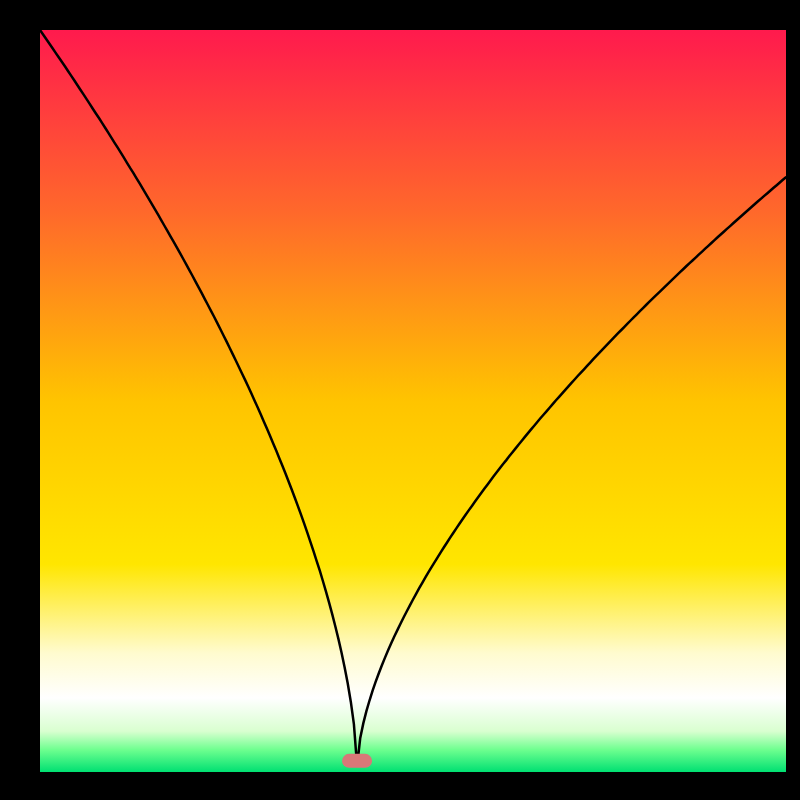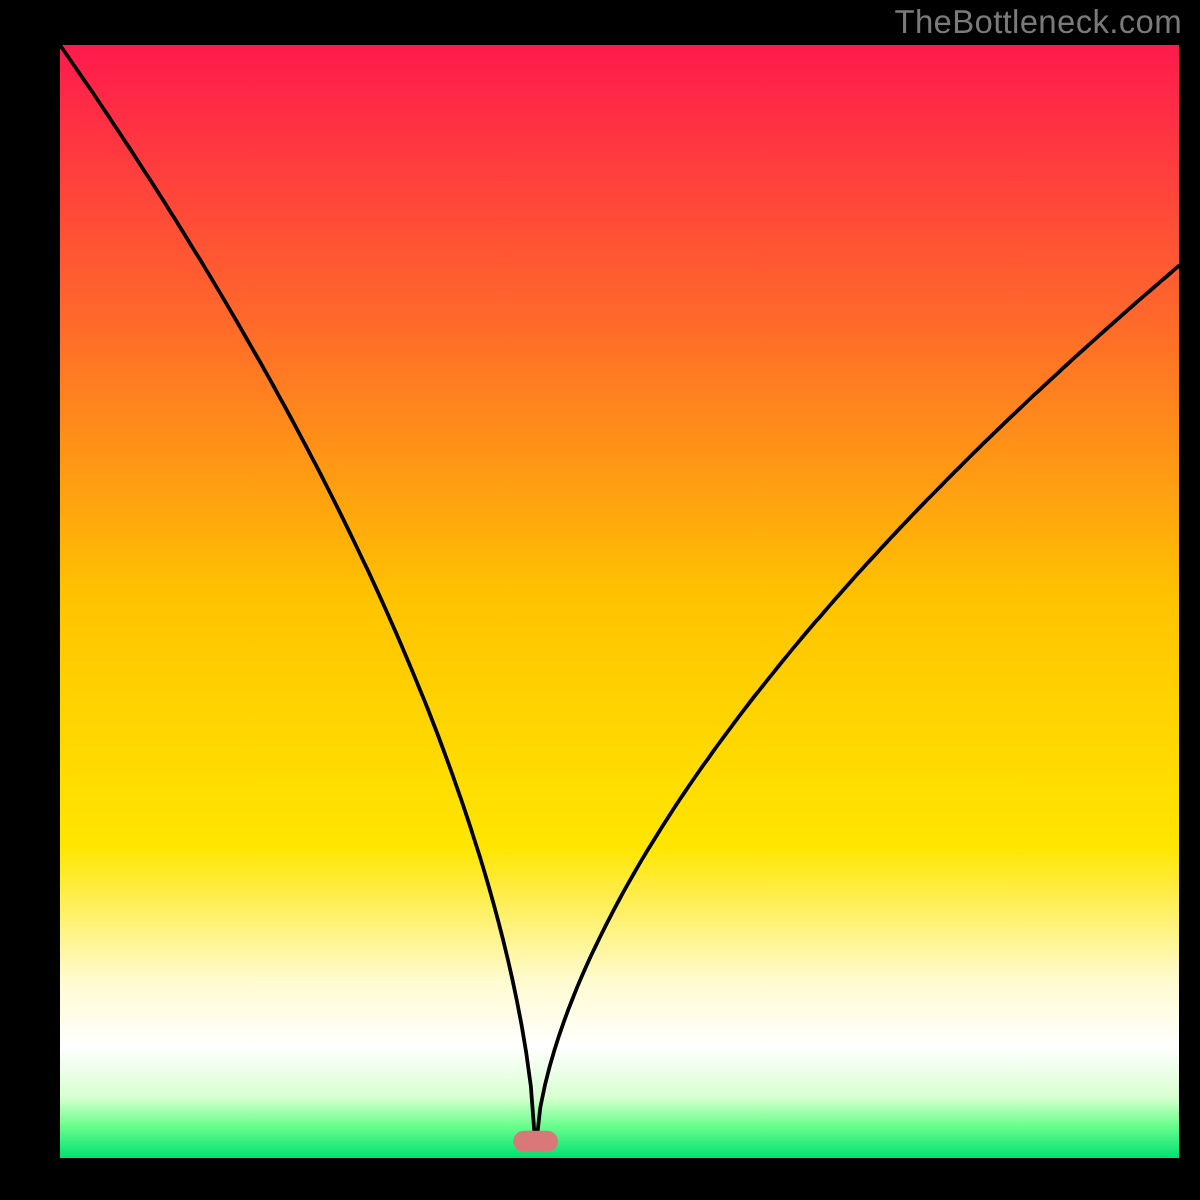--- a/index.html
+++ b/index.html
@@ -30,21 +30,20 @@
   svg {
     position: absolute;
     top: 0;
     left: 0;
   }
 </style>
 </head>
 <body>
 <div class="frame">
 
-<div class="watermark">TheBottleneck.com</div>
 
 <svg id="chart-svg" width="800" height="800">
   <defs>
     <linearGradient id="bg-grad" x1="0" y1="0" x2="0" y2="1">
           <stop offset="0%" stop-color="#ff1a4d"></stop>
           <stop offset="25%" stop-color="#ff6a2a"></stop>
           <stop offset="50%" stop-color="#ffc400"></stop>
           <stop offset="72%" stop-color="#ffe600"></stop>
           <stop offset="84%" stop-color="#fffbcf"></stop>
           <stop offset="90%" stop-color="#ffffff"></stop>

